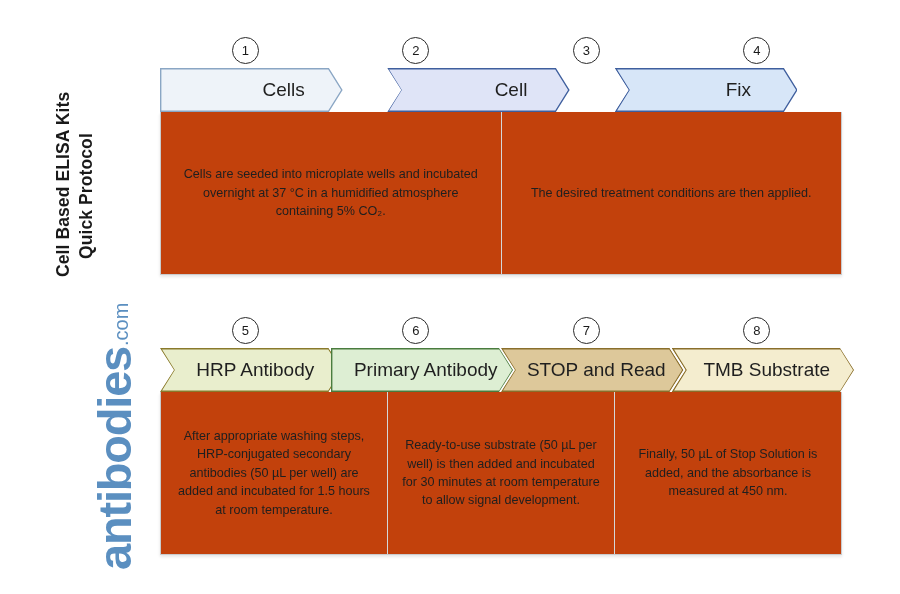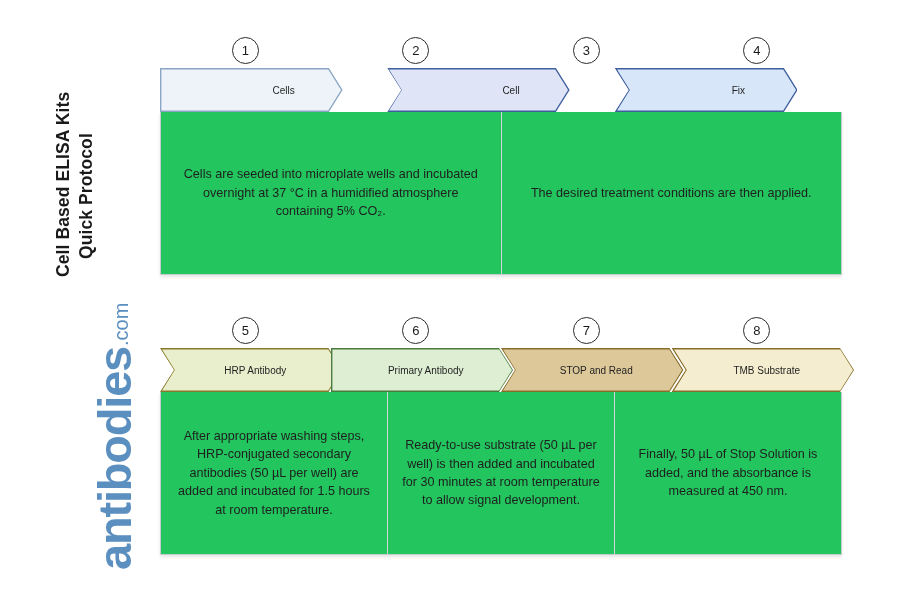--- a/index.html
+++ b/index.html
@@ -111,21 +111,21 @@
     position: relative;
     height: 44px;
     display: flex;
   }
   .chev {
     flex: 1 1 0;
     position: relative;
     display: flex;
     align-items: center;
     justify-content: center;
-    font-size: 10px;
+    font-size: 19px;
     color: #1f1f1f;
     box-sizing: border-box;
     margin-right: -12px;
     clip-path: polygon(0 0, calc(100% - 14px) 0, 100% 50%, calc(100% - 14px) 100%, 0 100%, 14px 50%);
   }
   .chev.first {
     clip-path: polygon(0 0, calc(100% - 14px) 0, 100% 50%, calc(100% - 14px) 100%, 0 100%);
   }
   .chev .label {
     position: relative;
@@ -139,21 +139,21 @@
     z-index: 1;
   }
 
   
   .bodies {
     position: relative;
     display: flex;
     height: 163px;
     border: 1px solid #c9cccf;
     border-top: none;
-    background: #22c55e;
+    background: #c2410c;
     box-shadow: 0 2px 3px rgba(0,0,0,0.10);
     box-sizing: border-box;
   }
   .body-cell {
     flex: 1 1 0;
     border-right: 1px solid #d4d7da;
     display: flex;
     align-items: center;
     justify-content: center;
     box-sizing: border-box;

